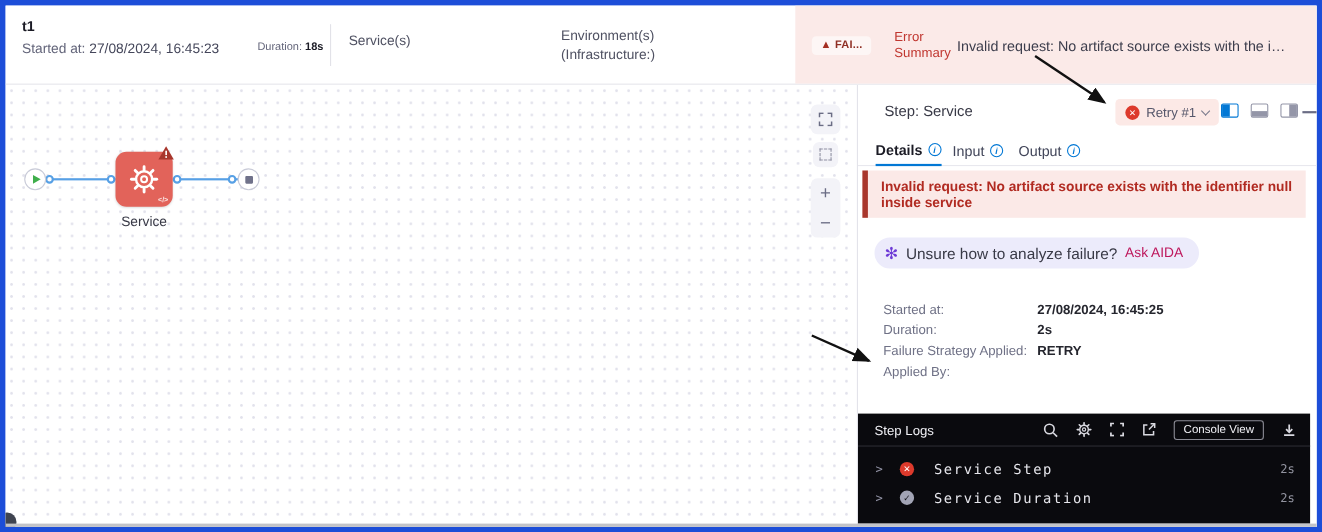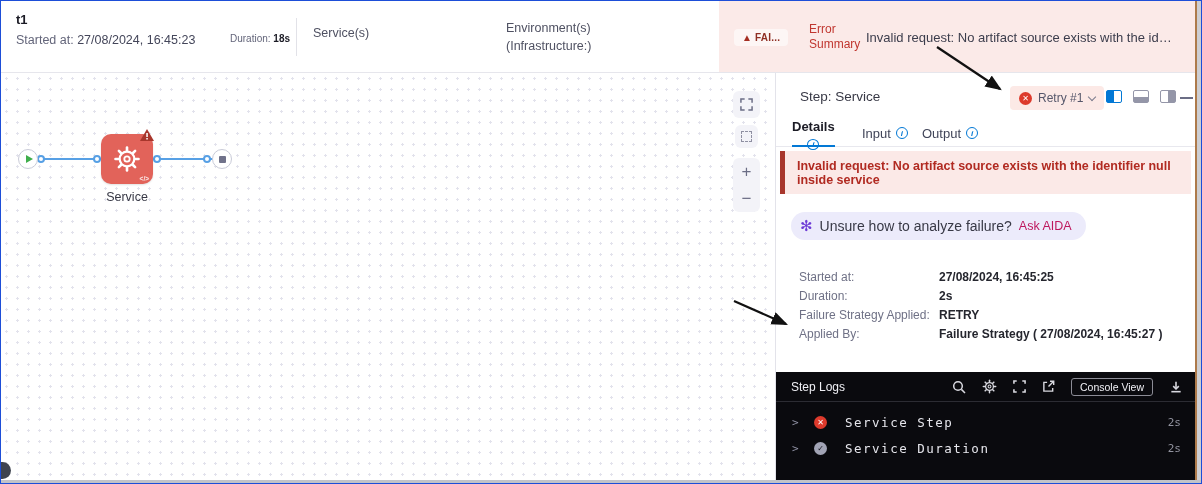--- a/index.html
+++ b/index.html
@@ -1,20 +1,20 @@
 <!DOCTYPE html>
 <html><head>
 <meta charset="utf-8">
 <style>
   * { box-sizing: border-box; margin: 0; padding: 0; }
   html,body { background:#e9e9ee; }
   body { font-family: "Liberation Sans", "DejaVu Sans", sans-serif; }
   .screen{
     position:relative; width:1202px; height:484px; background:#fff;
-    border:1px solid #1d4ed8; overflow:hidden; font-size:12px; color:#383946;
+    border:5px solid #1d4ed8; overflow:hidden; font-size:12px; color:#383946;
   }
   
   .exec-header{ position:absolute; left:0; top:0; width:100%; height:72px; background:#fff; border-bottom:1px solid #e6e6ec; z-index:5;}
   .pipeline-name{ position:absolute; left:15px; top:11px; font-size:13px; font-weight:bold; color:#1b1b25;}
   .hd-started{ position:absolute; left:15px; top:32px; color:#63657a; font-size:12.5px;}
   .hd-started b{ color:#44465a; font-weight:normal;}
   .hd-duration{ position:absolute; left:229px; top:32px; color:#63657a; font-size:10px;}
   .hd-duration b{ color:#1b1b25; font-weight:bold;}
   .hd-divider{ position:absolute; left:295px; top:17px; width:1px; height:38px; background:#e2e2e8;}
   .hd-services{ position:absolute; left:312px; top:25px; color:#4f5162; font-size:12.5px;}
@@ -63,21 +63,21 @@
   .li{ width:16px; height:13px; border-radius:2px; position:relative; cursor:pointer;}
   .li-1{ border:1.5px solid #0278d5;}
   .li-1 span{ position:absolute; left:0; top:0; bottom:0; width:7px; background:#0278d5;}
   .li-2{ border:1.5px solid #9496a8;}
   .li-2 span{ position:absolute; left:0; right:0; bottom:0; height:5px; background:#9496a8;}
   .li-3{ border:1.5px solid #9496a8;}
   .li-3 span{ position:absolute; right:0; top:0; bottom:0; width:7px; background:#9496a8;}
   .panel-min{ position:absolute; left:404px; top:24px; width:13px; height:2px; background:#6b6d85; cursor:pointer;}
   .tabs-row{ position:absolute; left:0; right:0; top:46px; height:28px; border-bottom:1px solid #e8e8ee;}
   .tab{ position:absolute; top:0; height:28px; display:flex; gap:5px; align-items:center; font-size:13px; color:#414559; cursor:pointer;}
-  .tab.active{ font-weight:bold; color:#1b1b25; border-bottom:2.5px solid #0278d5;flex-direction:column;}
+  .tab.active{ font-weight:bold; color:#1b1b25; border-bottom:2.5px solid #0278d5;}
   .tab-details{ left:16px;} .tab-input{ left:86px;} .tab-output{ left:146px;}
   .info-i{ width:12px; height:12px; border:1px solid #0278d5; border-radius:50%; color:#0278d5; font-size:8px;
     display:inline-flex; align-items:center; justify-content:center; font-style:italic; font-weight:bold;}
   .err-banner{ position:absolute; left:4px; right:10px; top:78px; height:43px; background:#fbe9e7;
     border-left:5px solid #a8362c; display:flex; align-items:center; padding:0 12px;}
   .err-banner span{ font-size:12.5px; font-weight:bold; color:#b12a21;}
   .aida-pill{ position:absolute; left:15px; top:139px; height:28px; background:#ecebfb; border-radius:14px;
     display:inline-flex; align-items:center; padding:0 14px 0 9px; gap:7px;}
   .aida-icon{ color:#6d3ad6; font-size:15px; font-weight:bold;}
   .aida-text{ font-size:14px; color:#383946;}
@@ -248,21 +248,20 @@
       <div class="d-row">
         <span class="d-label">Duration:</span>
         <span class="d-value">2s</span>
       </div>
       <div class="d-row">
         <span class="d-label">Failure Strategy Applied:</span>
         <span class="d-value">RETRY</span>
       </div>
       <div class="d-row">
         <span class="d-label">Applied By:</span>
-        <span class="d-value">Failure Strategy ( 27/08/2024, 16:45:27 )</span>
       </div>
     </div>
   </aside>
 
   <div class="logs">
     <div class="logs-header">
       <span class="logs-title">Step Logs</span>
       <span class="licon">
         <svg width="14" height="14" viewBox="0 0 14 14" fill="none" stroke="#d9d9e0" stroke-width="1.5">
           <circle cx="6" cy="6" r="4.3"></circle>

